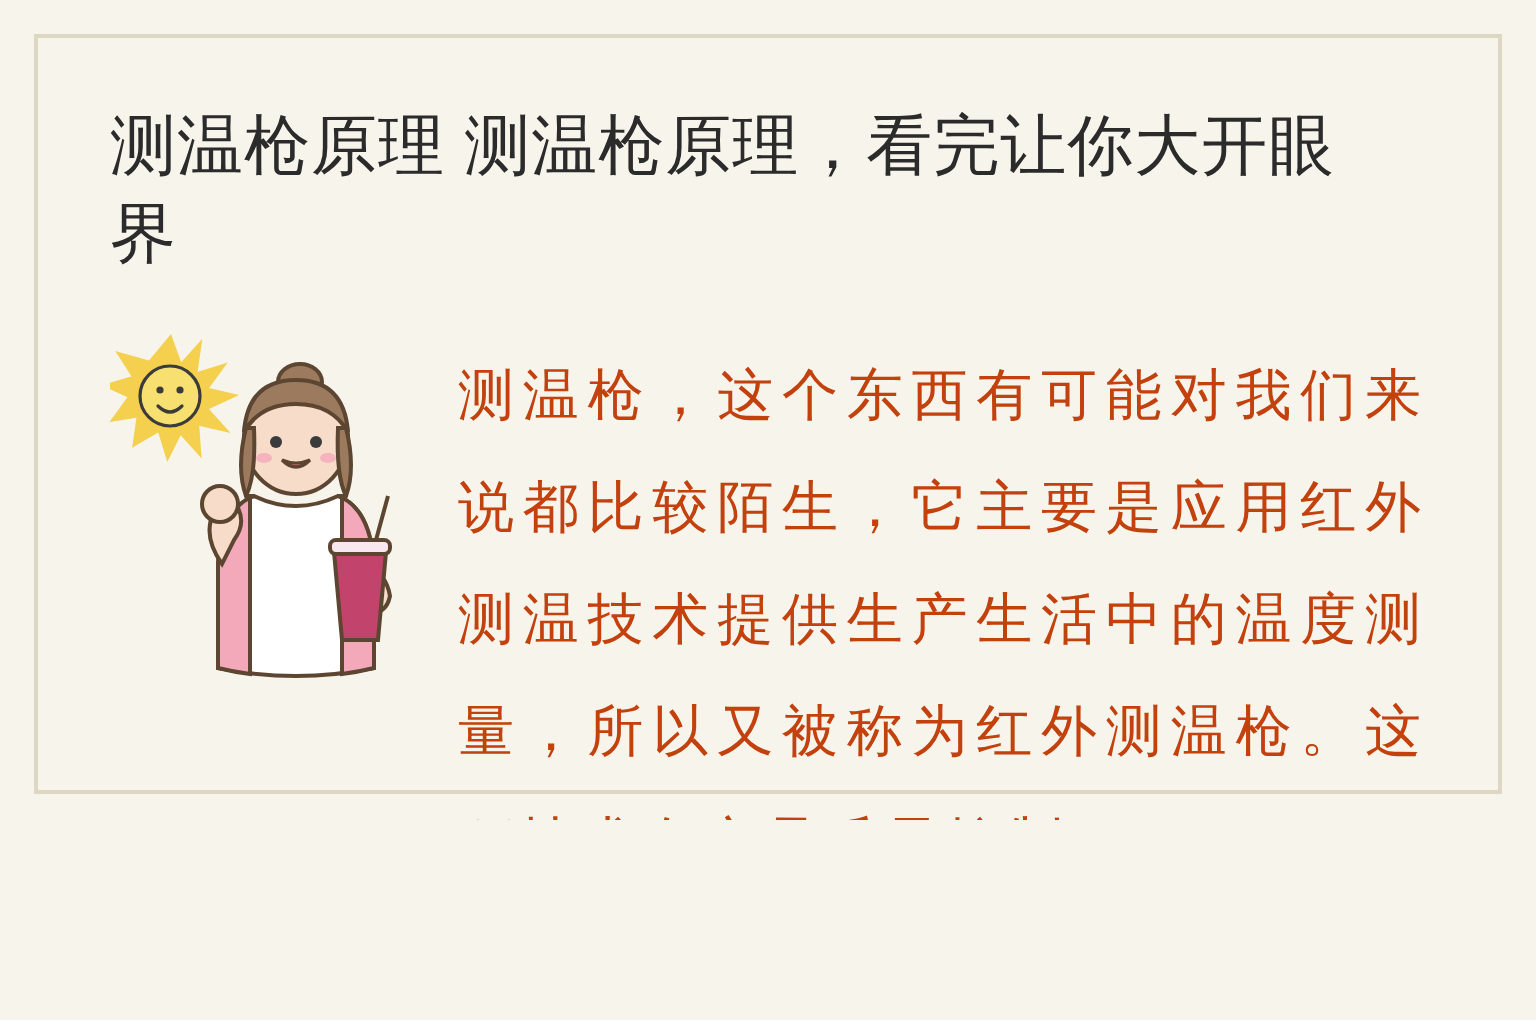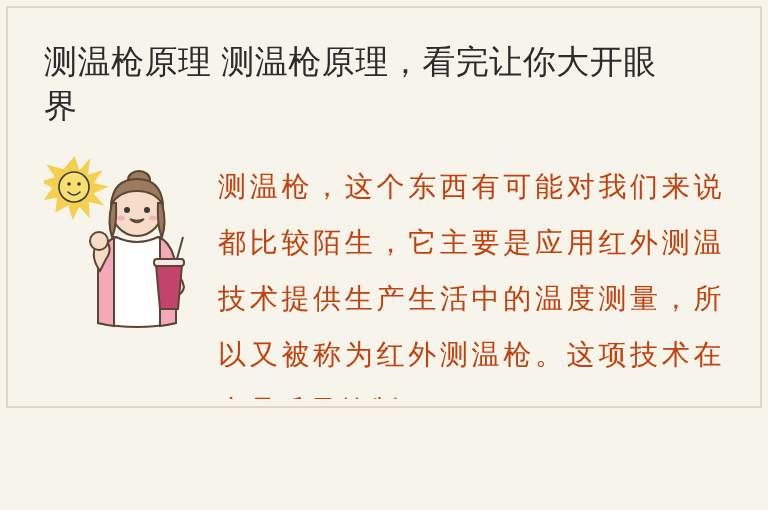--- a/index.html
+++ b/index.html
@@ -12,21 +12,21 @@
     background: #f7f4ec;
     font-family: "Liberation Sans", sans-serif;
     overflow: hidden;
   }
   .page {
     position: relative;
     width: 768px;
     height: 414px;
     background: #f7f4ec;
     box-sizing: border-box;
-    padding: 6px;
+    padding: 17px;
   }
   .frame {
     position: relative;
     width: 100%;
     height: 100%;
     border: 2px solid #ded7c4;
     box-sizing: border-box;
     padding: 28px 36px 0 36px;
   }
   .title {

